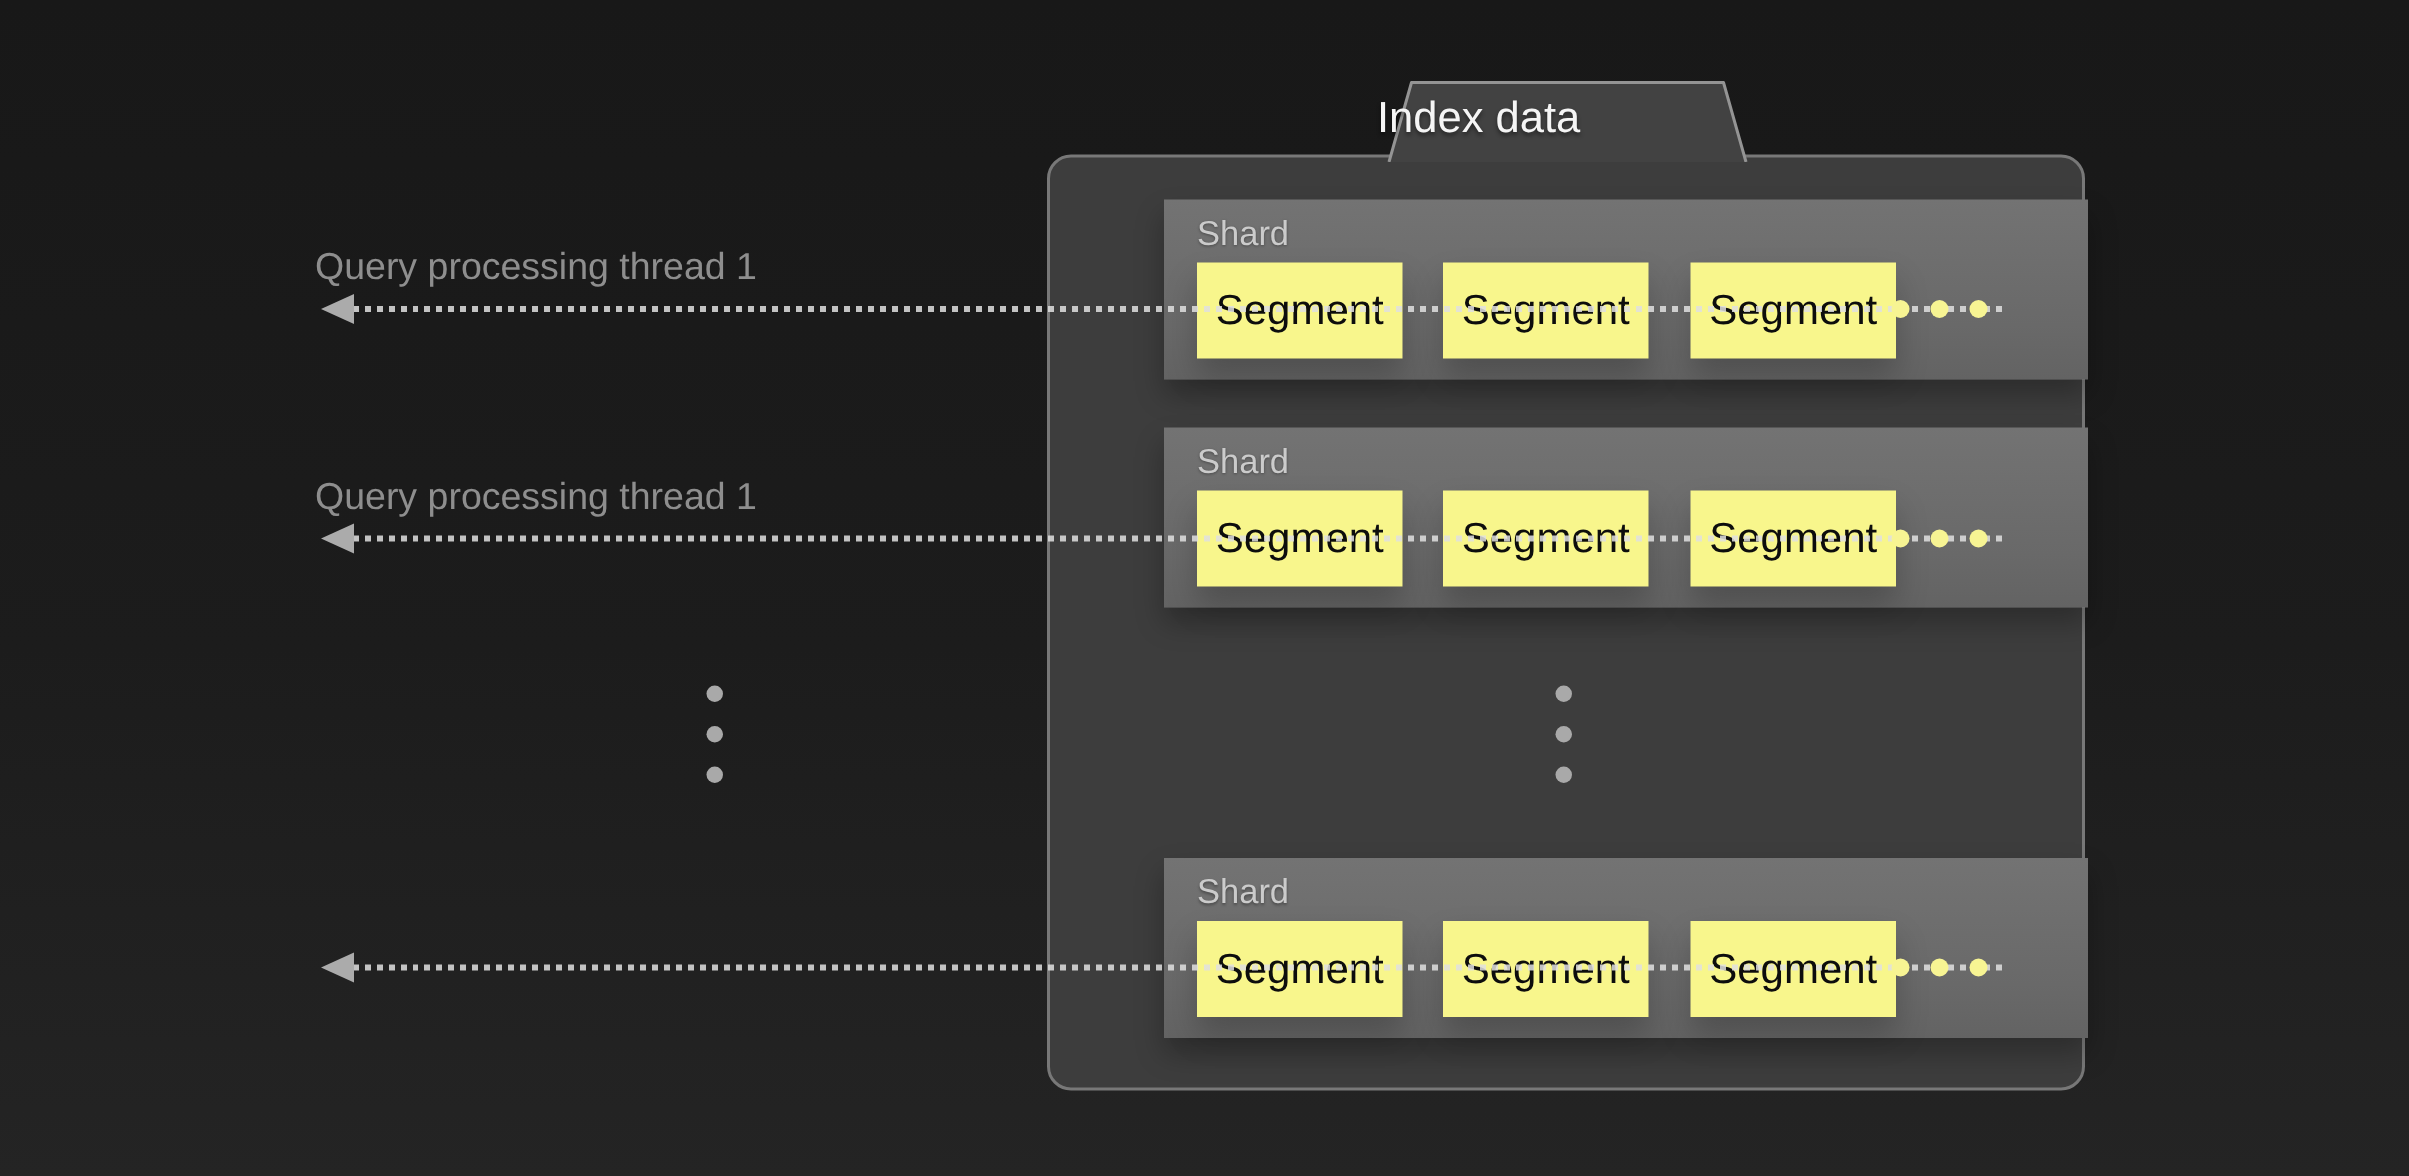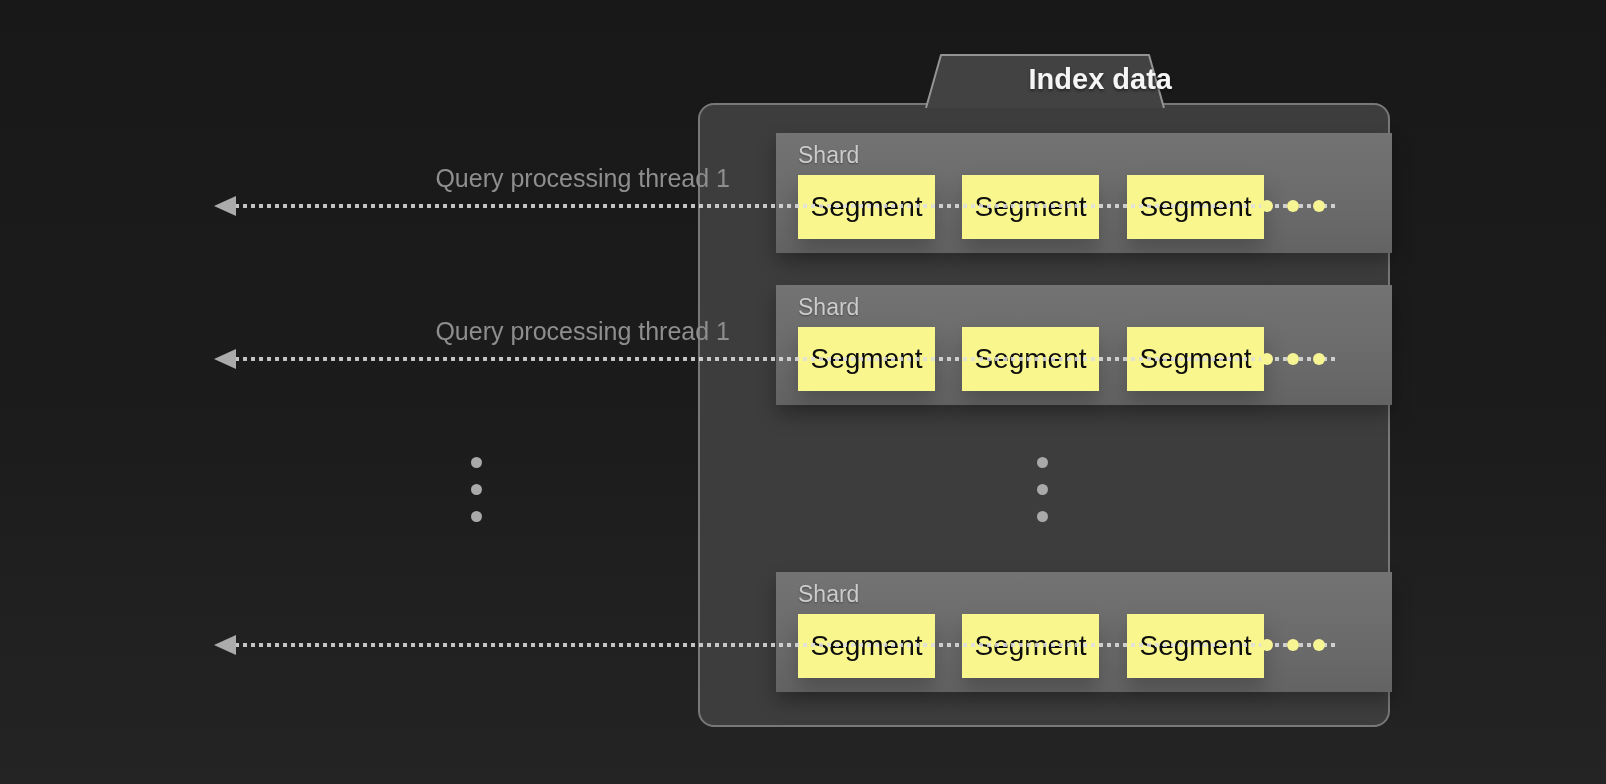--- a/index.html
+++ b/index.html
@@ -10,22 +10,22 @@
   }
 
   
   .panel {
     position:absolute; left:698px; top:103px; width:692px; height:624px;
     background:#3d3d3d; border:2px solid #787878; border-radius:16px;
     box-sizing:border-box; z-index:1;
   }
   .tab-svg { position:absolute; left:918px; top:52px; width:254px; height:56px; z-index:2; }
   .tab-label {
-    position:absolute; left:918px; top:63px; width:254px; text-align:right;
-    color:#f5f5f5; font-size:29px; font-weight:bold; z-index:3;
+    position:absolute; left:918px; top:63px; width:254px; text-align:left;
+    color:#f5f5f5; font-size:29px; font-weight:normal; z-index:3;
     text-shadow:0 2px 3px rgba(0,0,0,0.45);
   }
 
   
   .shard {
     position:absolute; left:736px; width:616px; height:120px;
     background:linear-gradient(180deg,#737373 0%,#696969 70%,#636363 100%);
     z-index:2; box-shadow:0 10px 18px rgba(0,0,0,0.28);margin-left:40px;
   }
   .shard.row-1 { top:133px; }
@@ -57,21 +57,21 @@
   .arrowhead {
     position:absolute; left:214px; width:0; height:0; z-index:3;
     border-right:22px solid #ababab;
     border-top:10px solid transparent; border-bottom:10px solid transparent;
   }
   .arrowhead.row-1 { top:196px; }
   .arrowhead.row-2 { top:349px; }
   .arrowhead.row-3 { top:635px; }
 
   .thread-label {
-    position:absolute; left:210px; width:520px; text-align:right;
+    position:absolute; left:210px; width:520px; text-align:left;
     font-size:25px; color:#8e8e8e; z-index:2;
   }
   .thread-label.row-1 { top:164px; }
   .thread-label.row-2 { top:317px; }
   .thread-label.row-3 { top:603px; }
 
   
   .seg-dots { position:absolute; width:90px; height:12px; display:flex; gap:14px; z-index:5; }
   .seg-dots.row-1 { left:1261px; top:200px; }
   .seg-dots.row-2 { left:1261px; top:353px; }

